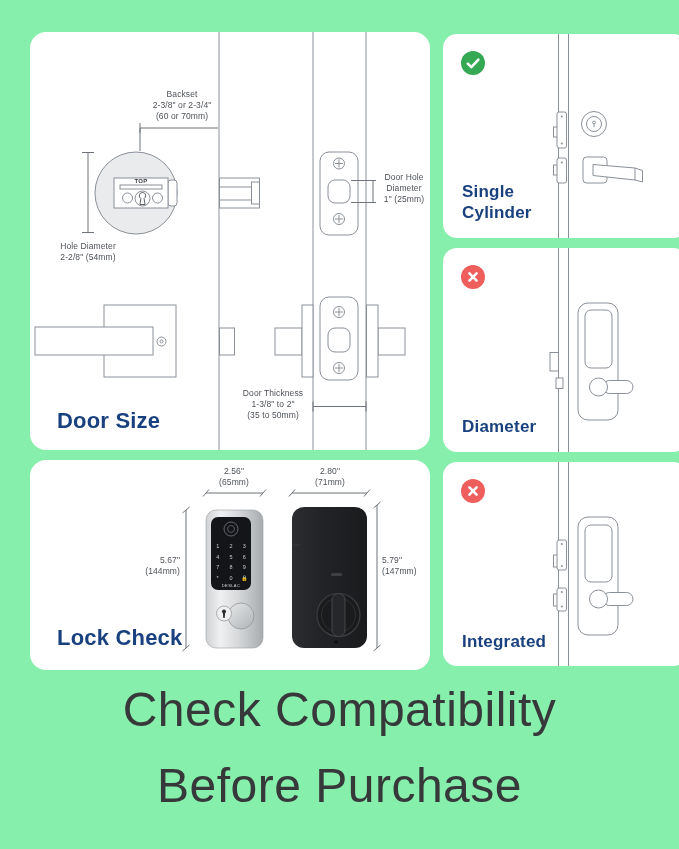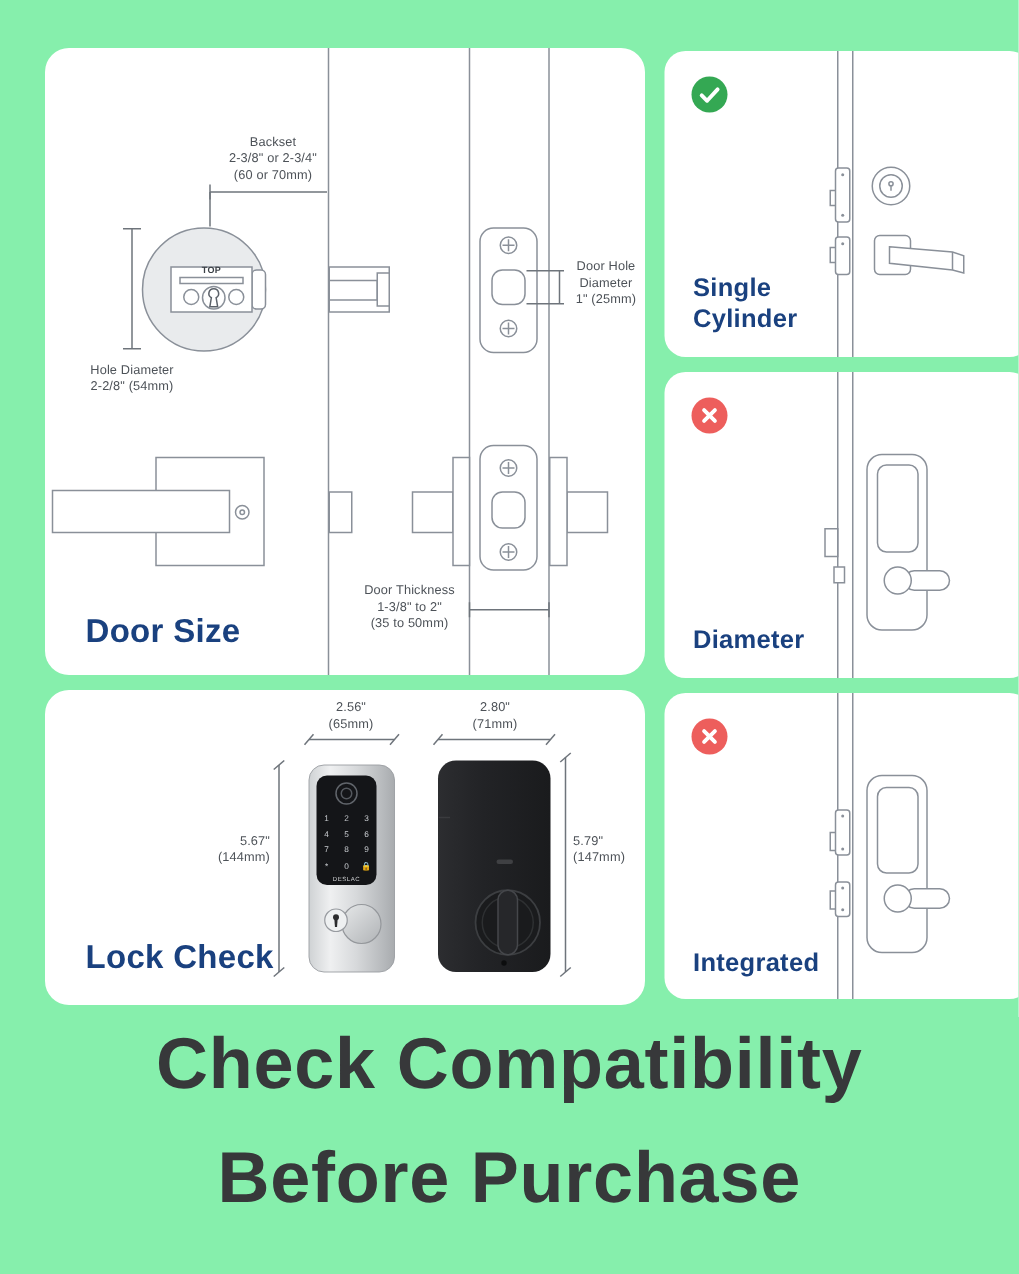--- a/index.html
+++ b/index.html
@@ -26,21 +26,21 @@
   .status-icon.no{background:#ed5e5c;}
   .top-marking{position:absolute;left:84px;top:146px;width:54px;text-align:center;
                font-size:6px;font-weight:bold;color:#3a3f45;letter-spacing:.3px;}
   .keypad{position:absolute;left:181px;top:81px;width:40px;height:42px;
           display:grid;grid-template-columns:repeat(3,1fr);grid-template-rows:repeat(4,1fr);}
   .keypad span{display:flex;align-items:center;justify-content:center;
                font-size:5.5px;color:#c8cbcf;}
   .brand{position:absolute;left:181px;top:123px;width:40px;text-align:center;
          font-size:4px;letter-spacing:.4px;color:#d5d7d9;}
   .heading{position:absolute;left:0;width:679px;text-align:center;
-           font-size:48px;font-weight:700;color:#37383a;letter-spacing:.5px;}
+           font-size:48px;font-weight:400;color:#37383a;letter-spacing:.5px;}
   #heading-1{top:682px;}
   #heading-2{top:758px;}
   .ln{stroke:#8a9099;stroke-width:1;fill:none;}
   .lnw{stroke:#8a9099;stroke-width:1;fill:#ffffff;}
   .lng{stroke:#8a9099;stroke-width:1;fill:#e9ebed;}
   .dim{stroke:#6e747b;stroke-width:1;fill:none;}
 </style>
 </head>
 <body>
 

